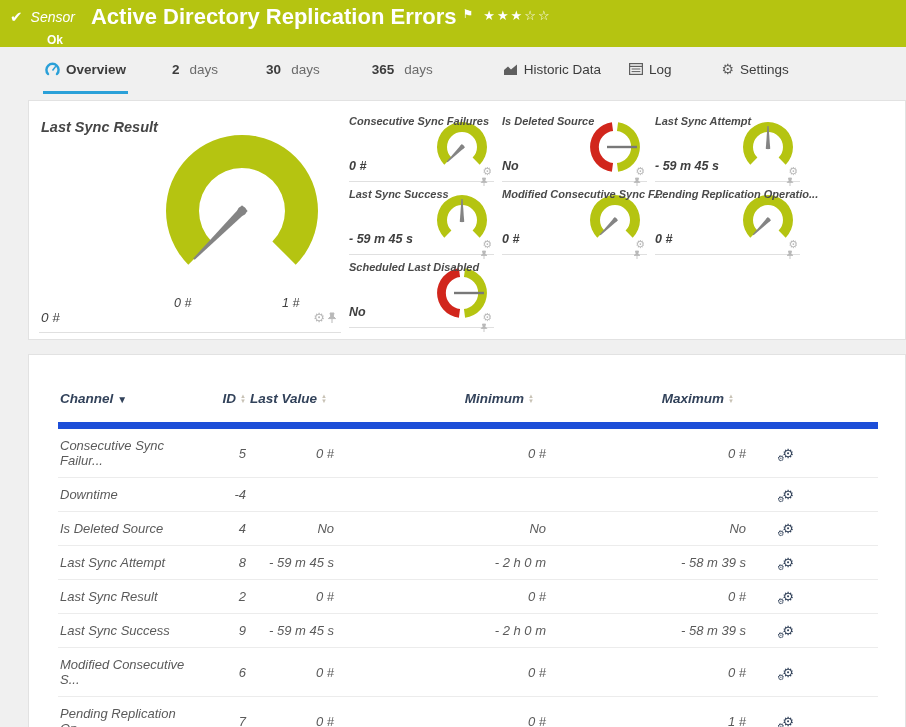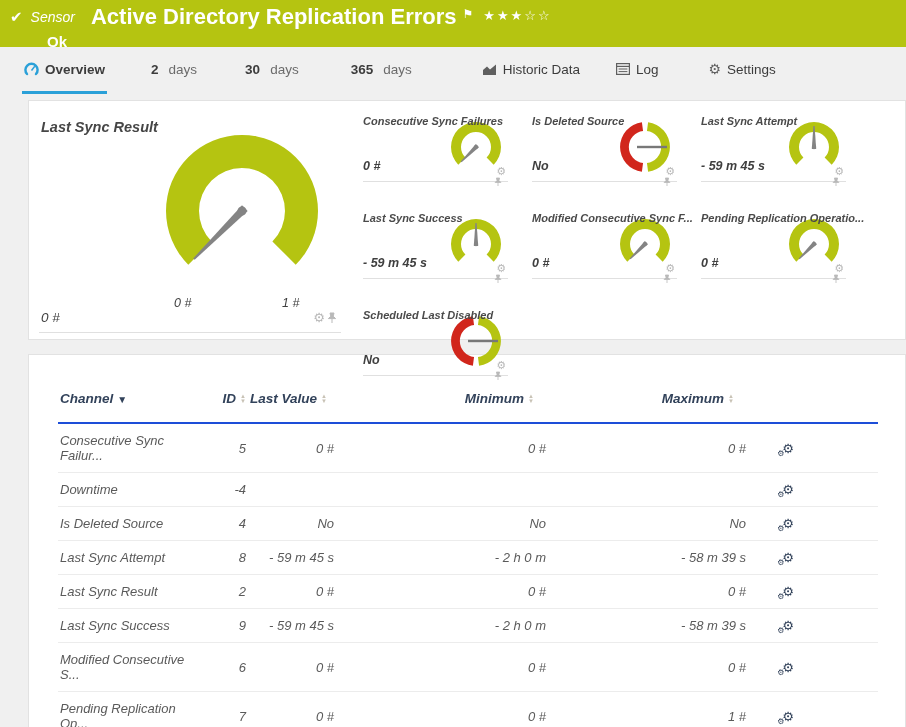--- a/index.html
+++ b/index.html
@@ -7,24 +7,24 @@
               font-family:"Liberation Sans","DejaVu Sans",sans-serif; }
 
   
   .topbar { background:#b5c411; color:#fff; height:47px; padding:4px 10px 0 8px; }
   .topbar-line1 { display:flex; align-items:center; }
   .check-icon { font-size:15px; font-weight:bold; margin:0 8px 0 2px; }
   .sensor-kind { font-style:italic; font-size:14px; margin-right:16px; }
   .sensor-title { font-weight:bold; font-size:22px; }
   .flag-icon { font-size:12px; margin:0 10px 6px 6px; }
   .stars { font-size:13px; letter-spacing:2px; margin-bottom:4px; }
-  .status-ok { font-size:15px; font-weight:bold; margin:3px 0 0 39px; }
-
-  
-  .tabbar { display:flex; align-items:stretch; height:47px; padding-left:22px; background:#f0f0f0; }
+  .status-ok { font-size:12px; font-weight:bold; margin:3px 0 0 39px; }
+
+  
+  .tabbar { display:flex; align-items:stretch; height:47px; padding-left:43px; background:#f0f0f0; }
   .tab { display:flex; align-items:center; gap:6px; font-size:13.5px; color:#3c3c3c;
          padding:0 2px; cursor:pointer; border-bottom:3px solid transparent; white-space:nowrap; }
   .tab .t-icon { color:#5f5f5f; display:inline-flex; }
   .tab.active { border-bottom-color:#2aa0d8; font-weight:bold; }
   .tab.active .t-icon { color:#2aa0d8; }
   .tab .num { font-weight:bold; }
   .tab .unit { color:#6b6b6b; margin-left:4px; }
   .gear-glyph { font-size:14px; line-height:1; }
 
   
@@ -36,43 +36,43 @@
   .big-cell { position:absolute; left:10px; top:6px; width:302px; height:226px;
               border-bottom:1px solid #e0e0e0; }
   .big-cell .cell-title { font-size:14.5px; font-weight:bold; color:#464646; padding:12px 0 0 2px; }
   .big-gauge-svg { position:absolute; left:118px; top:24px; }
   .scale-label { position:absolute; font-size:12.5px; color:#3f3f3f; }
   .scale-min { left:135px; top:189px; }
   .scale-max { left:243px; top:189px; }
   .big-value { position:absolute; left:2px; bottom:7px; font-size:13.5px; color:#3f3f3f; }
 
   
-  .small-grid { position:absolute; left:334px; top:8px; display:grid;
-                grid-template-columns:repeat(3,145px); grid-column-gap:8px; grid-row-gap:0;gap:24px; }
+  .small-grid { position:absolute; left:320px; top:8px; display:grid;
+                grid-template-columns:repeat(3,145px); grid-column-gap:8px; grid-row-gap:0; }
   .g-cell { position:relative; width:145px; height:73px; border-bottom:1px solid #e0e0e0; }
   .g-cell .cell-title { font-size:11px; font-weight:bold; color:#4a4a4a; white-space:nowrap;
                         padding-top:6px; position:relative; z-index:2; }
   .g-cell svg { position:absolute; right:4px; top:11px; }
   .g-cell .g-value { position:absolute; left:0; bottom:8px; font-size:12.5px; font-weight:bold; color:#3f3f3f; }
   .cell-icons { position:absolute; right:2px; bottom:4px; z-index:3; display:flex; align-items:center; gap:2px;
                 color:#b9b9b9; }
   .cell-icons .gear-glyph { font-size:11px; }
   .big-cell .cell-icons { right:4px; bottom:8px; }
   .big-cell .cell-icons .gear-glyph { font-size:13px; }
 
   
   table { border-collapse:collapse; width:820px; table-layout:fixed; }
   col.c-channel{width:150px} col.c-id{width:40px} col.c-last{width:88px}
   col.c-min{width:212px} col.c-max{width:200px} col.c-gear{width:80px} col.c-fill{width:50px}
   th { font-size:13.5px; font-weight:bold; color:#32425a; padding:14px 2px 16px 2px; vertical-align:top; }
   th.h-channel { text-align:left; }
   th.h-id { text-align:right; }
   th.h-last { text-align:left; }
   th.h-min, th.h-max { text-align:right; padding-right:14px; }
-  thead tr { border-bottom:2px solid #1d4ed8; }
+  thead tr { border-bottom:7px solid #1d4ed8; }
   td { font-size:13px; color:#5a5a5a; padding:9px 2px; }
   td.num { text-align:right; }
   td.gearcell { text-align:center; }
   tbody tr { border-bottom:1px solid #ececec; }
   .caret { color:#32425a; font-size:10px; margin-left:4px; }
   .sort { display:inline-flex; flex-direction:column; vertical-align:middle;
           margin-left:4px; color:#c8c2b5; font-size:6px; line-height:5px; }
   .gearpair { position:relative; display:inline-block; color:#32425a; }
   .gearpair .g-big { font-size:13px; }
   .gearpair .g-small { position:absolute; left:-5px; bottom:-2px; font-size:8px; }
@@ -106,21 +106,21 @@
     <span class="unit">days</span>
   </div>
   <div class="tab" style="margin-right:48px">
     <span class="num">30</span>
     <span class="unit">days</span>
   </div>
   <div class="tab" style="margin-right:66px">
     <span class="num">365</span>
     <span class="unit">days</span>
   </div>
-  <div class="tab" style="margin-right:32px">
+  <div class="tab" style="margin-right:24px">
     <span class="t-icon">
       <svg width="15" height="13" viewBox="0 0 15 13">
           <path d="M1,12 L1,7 L5,3.5 L8,6.5 L14,1.5 L14,12 Z" fill="currentColor"></path>
         </svg>
     </span>
     <span>Historic Data</span>
   </div>
   <div class="tab" style="margin-right:46px">
     <span class="t-icon">
       <svg width="14" height="12" viewBox="0 0 14 12">

